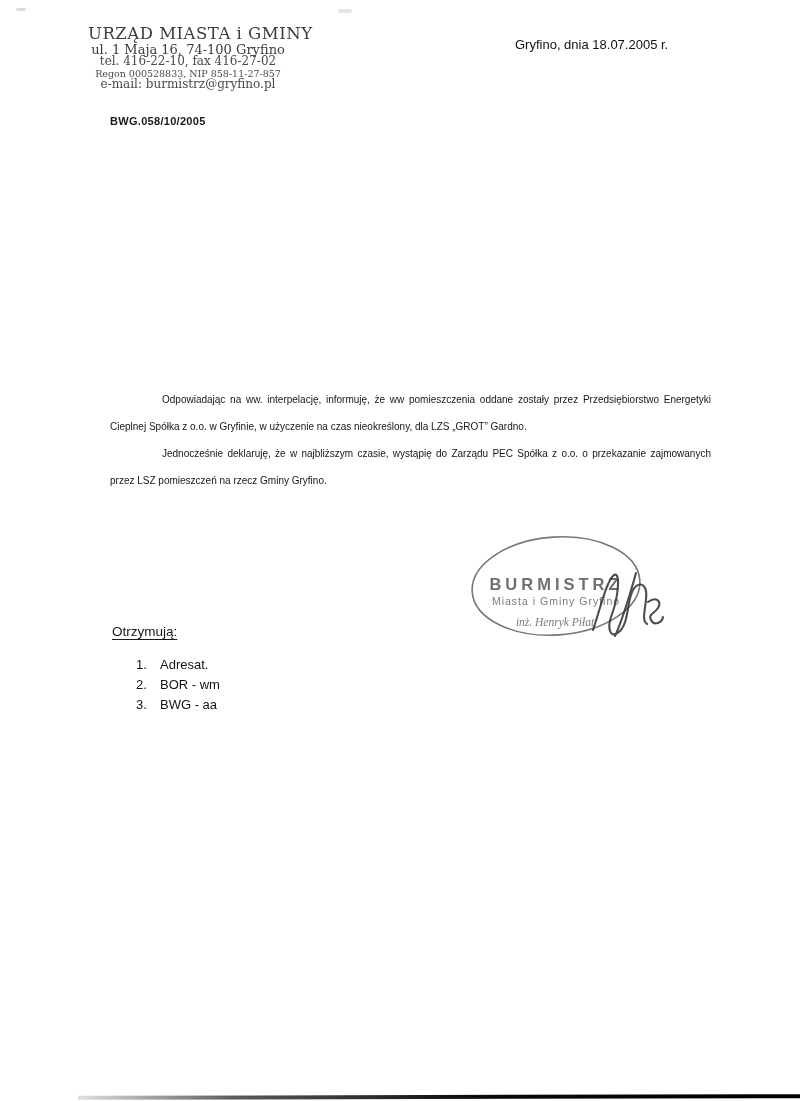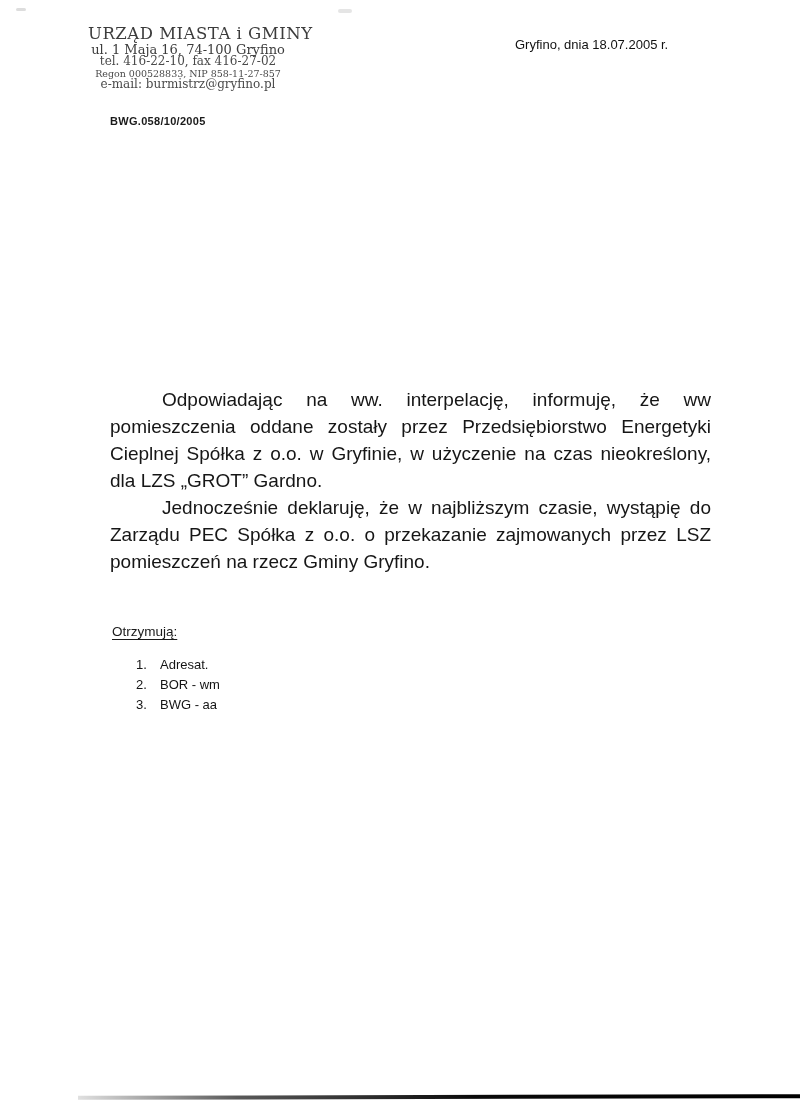--- a/index.html
+++ b/index.html
@@ -46,21 +46,21 @@
   .addressee .gap{height:14px;}
   
   .subject{
     position:absolute;left:110px;top:296px;width:601px;
     font-size:13.5px;font-weight:bold;line-height:22px;
     text-align:justify;
   }
   
   .bodytext{
     position:absolute;left:110px;top:386px;width:601px;
-    font-size:19px;line-height:27px;text-align:justify;color:#161616;
+    font-size:10px;line-height:27px;text-align:justify;color:#161616;
   }
   .bodytext p{margin:0;text-indent:52px;}
   
   .stamp-wrap{position:absolute;left:455px;top:528px;width:235px;height:118px;}
   
   .distribution{position:absolute;left:112px;top:624px;font-size:13.5px;}
   .dist-heading{text-decoration:underline;text-underline-offset:3px;margin-bottom:16px;}
   .dist-list{margin:0;padding:0;list-style:none;}
   .dist-list li{display:flex;line-height:20px;font-size:13px;color:#141414;}
   .dist-num{width:24px;margin-left:24px;}
@@ -93,20 +93,33 @@
 
   <div class="refnum">BWG.058/10/2005</div>
 
 
 
   <div class="bodytext">
     <p>Odpowiadając na ww. interpelację, informuję, że ww pomieszczenia oddane zostały przez Przedsiębiorstwo Energetyki Cieplnej Spółka z o.o. w Gryfinie, w użyczenie na czas nieokreślony, dla LZS „GROT” Gardno.</p>
     <p>Jednocześnie deklaruję, że w najbliższym czasie, wystąpię do Zarządu PEC Spółka z o.o. o przekazanie zajmowanych przez LSZ pomieszczeń na rzecz Gminy Gryfino.</p>
   </div>
 
+  <div class="stamp-wrap">
+    <svg width="235" height="118" viewBox="0 0 235 118">
+      <ellipse cx="101" cy="58" rx="84" ry="49" fill="none" stroke="#5f5f5f" stroke-width="1.6" transform="rotate(-4 101 58)" opacity="0.85"></ellipse>
+      <text x="101" y="62" text-anchor="middle" font-family="Liberation Sans, sans-serif" font-size="16.5" font-weight="600" letter-spacing="4" fill="#606060" opacity="0.9">BURMISTRZ</text>
+      <text x="101" y="77" text-anchor="middle" font-family="Liberation Sans, sans-serif" font-size="10.5" letter-spacing="1" fill="#6b6b6b" opacity="0.9">Miasta i Gminy Gryfino</text>
+      <text x="100" y="98" text-anchor="middle" font-family="Liberation Serif, serif" font-size="11.5" font-style="italic" fill="#6b6b6b" opacity="0.9">inż. Henryk Piłat</text>
+      <g fill="none" stroke="#2e2e2e" stroke-width="2.1" stroke-linecap="round" opacity="0.85">
+        <path d="M138 102 C 146 78, 152 52, 159 47 C 166 43, 163 70, 157 86 C 151 102, 156 112, 165 103 C 174 94, 172 72, 178 62 C 182 55, 189 54, 191 63 C 193 74, 185 92, 192 96"></path>
+        <path d="M181 45 C 174 70, 166 95, 160 108"></path>
+        <path d="M193 74 C 201 68, 207 73, 203 80 C 199 86, 193 86, 196 92 C 199 98, 207 95, 208 89"></path>
+      </g>
+    </svg>
+  </div>
 
   <div class="distribution">
     <div class="dist-heading">Otrzymują:</div>
     <ul class="dist-list">
       <li>
         <span class="dist-num">1.</span>
         <span>Adresat.</span>
       </li>
       <li>
         <span class="dist-num">2.</span>

